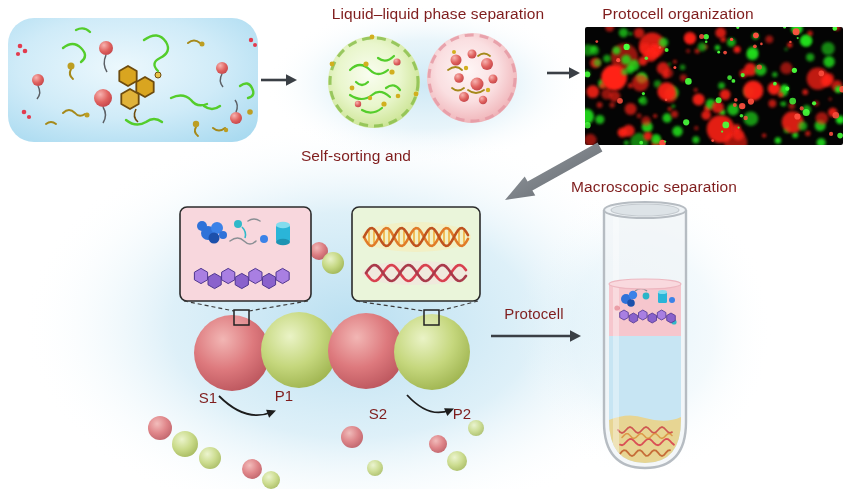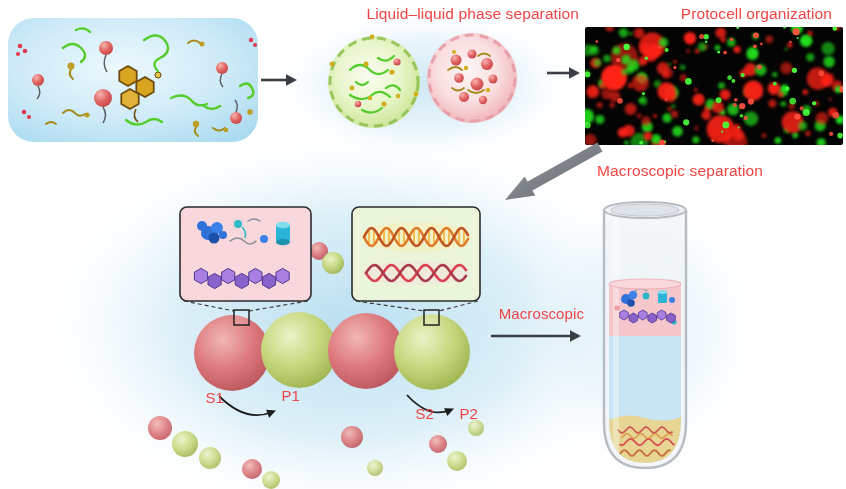--- a/index.html
+++ b/index.html
@@ -1,20 +1,20 @@
 <!DOCTYPE html>
 <html><head>
 <meta charset="utf-8">
 <style>
   *{margin:0;padding:0;box-sizing:border-box}
   html,body{width:846px;height:489px}
   body{background:#ffffff;font-family:"Liberation Sans",sans-serif;overflow:hidden}
   #stage{position:relative;width:846px;height:489px;background:#fff;overflow:hidden}
   #gfx{position:absolute;left:0;top:0}
-  .t{position:absolute;text-align:right;color:#ef4444;font-size:15.5px;line-height:1.32;letter-spacing:.1px}
+  .t{position:absolute;text-align:center;color:#7f1d1d;font-size:15.5px;line-height:1.32;letter-spacing:.1px}
   .lab{font-size:15px}
 </style>
 </head>
 <body>
 
 <div id="stage">
 
 <svg id="gfx" width="846" height="489" viewBox="0 0 846 489">
   <defs>
     <radialGradient id="gGlow" cx="50%" cy="50%" r="50%">
@@ -548,22 +548,22 @@
           </g>
       <rect x="25" y="20" width="6" height="240" rx="3" fill="#ffffff" opacity="0.35"></rect>
     </g>
     <ellipse cx="57" cy="88" rx="36" ry="5" fill="#f9d9de" stroke="#edb6bf" stroke-width="1.2"></ellipse>
     <ellipse cx="57" cy="14" rx="41" ry="8" fill="#eef2f5" stroke="#b6bcc2" stroke-width="2"></ellipse>
     <ellipse cx="57" cy="14" rx="34" ry="6" fill="#dde3e7" stroke="#c4cacf" stroke-width="1.2"></ellipse>
   </g>
 </svg>
 
 <div class="t" style="left:297px;top:4px;width:282px">Liquid–liquid phase separation</div>
-<div class="t" style="left:632px;top:4px;width:200px">Protocell organization</div>
-<div class="t" style="left:225px;top:146px;width:262px"><br></div>
-<div class="t" style="left:545px;top:161px;width:218px">Macroscopic separation</div>
-<div class="t lab" style="left:484px;top:304px;width:100px">Macroscopic</div>
+<div class="t" style="left:578px;top:4px;width:200px">Protocell organization</div>
+<div class="t" style="left:225px;top:146px;width:262px"><span>Self-sorting and</span><br></div>
+<div class="t" style="left:545px;top:177px;width:218px">Macroscopic separation</div>
+<div class="t lab" style="left:484px;top:304px;width:100px">Protocell</div>
 <div class="t lab" style="left:192px;top:388px;width:32px">S1</div>
 <div class="t lab" style="left:268px;top:386px;width:32px">P1</div>
-<div class="t lab" style="left:402px;top:404px;width:32px">S2</div>
+<div class="t lab" style="left:362px;top:404px;width:32px">S2</div>
 <div class="t lab" style="left:446px;top:404px;width:32px">P2</div>
 
 </div>
 
 </body></html>

